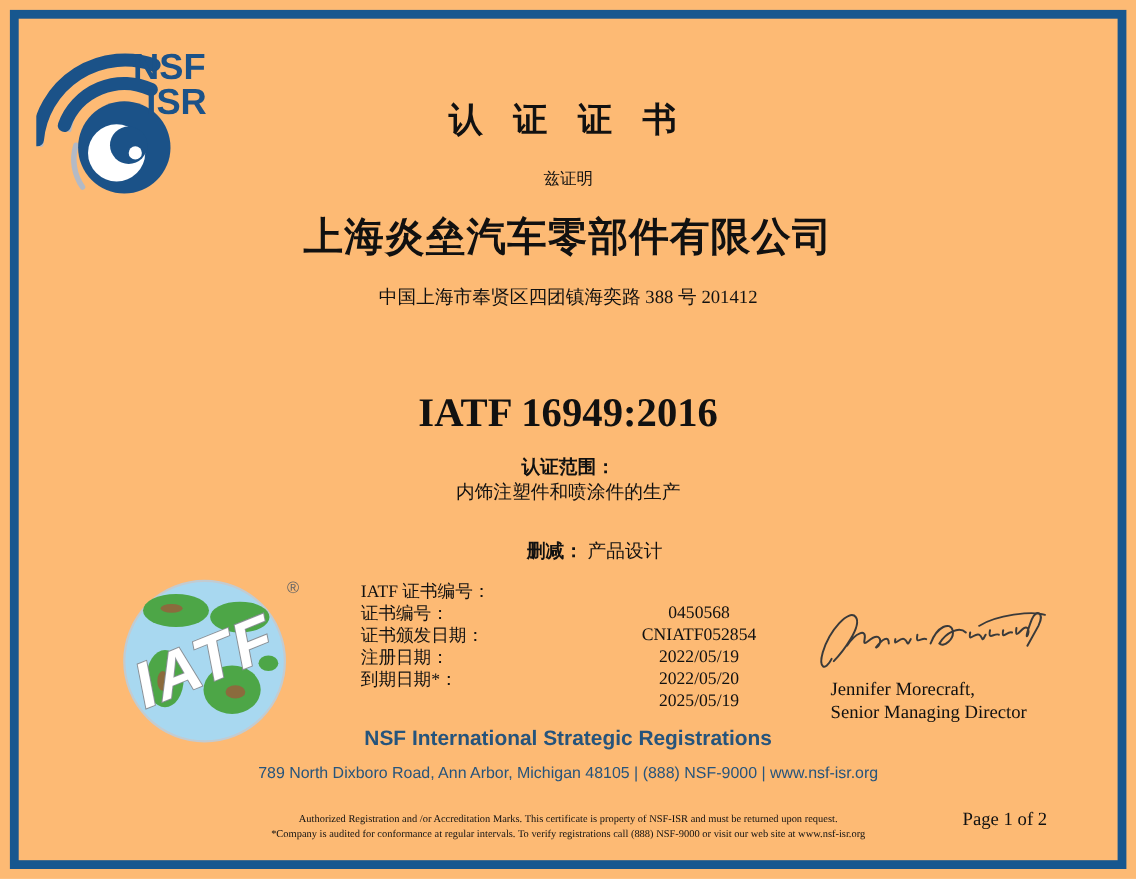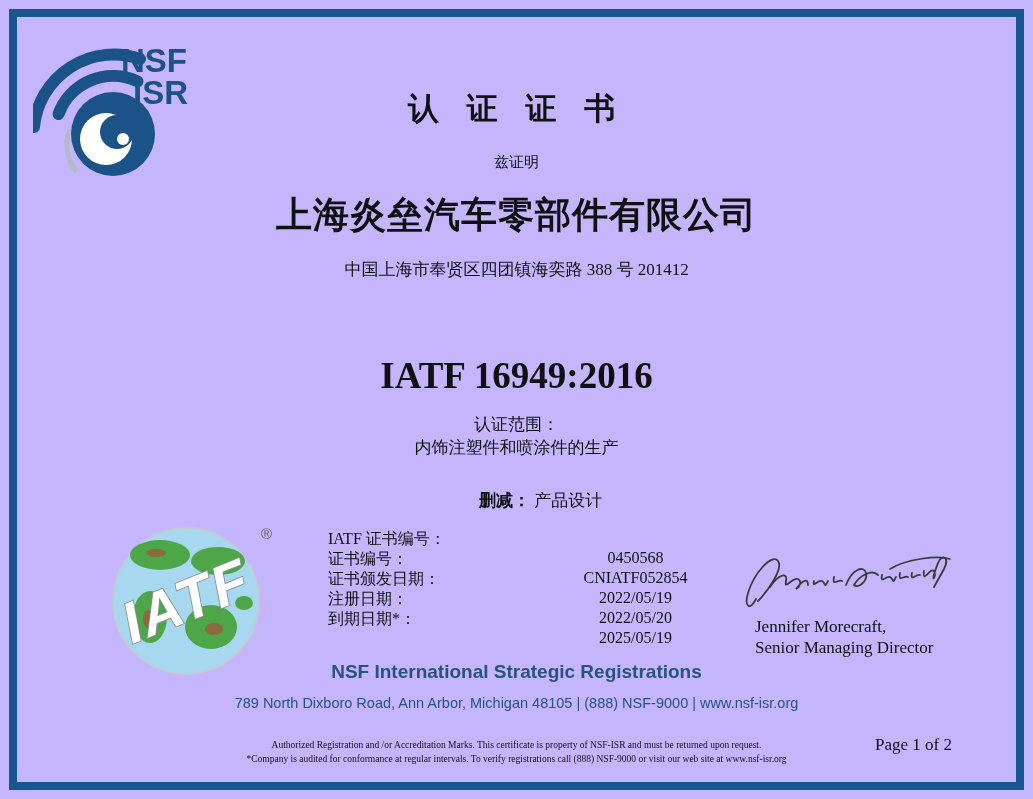--- a/index.html
+++ b/index.html
@@ -1,39 +1,39 @@
 <!DOCTYPE html>
 <html><head>
 <meta charset="utf-8">
 <style>
   html,body{margin:0;padding:0;background:#ffffff;}
   .cert{
     position:relative;
     width:1033px;height:799px;
-    background:#c4b5fd;
+    background:#fdba74;
     overflow:hidden;
     font-family:"Liberation Serif","DejaVu Serif",serif;
     color:#111111;
   }
   .border-frame{
     position:absolute;
     top:9px;left:9px;right:9px;bottom:9px;
     border:8px solid #17578F;
     pointer-events:none;
   }
   .centered{position:absolute;left:0;width:100%;text-align:center;}
   .nsf-logo{position:absolute;left:33px;top:36px;width:178px;height:146px;}
   .title{top:88px;font-size:31px;font-weight:bold;letter-spacing:10px;}
   .certify{top:153px;font-size:15px;}
   .company{top:191px;font-size:36px;font-weight:bold;letter-spacing:1px;}
   .address{top:258px;font-size:17px;}
   .ext-note{top:296px;font-size:15px;}
   .assessment{top:324px;font-size:17px;}
   .standard{top:354px;font-size:37px;font-weight:bold;}
-  .scope-label{top:413px;font-size:17px;font-weight:normal;}
+  .scope-label{top:413px;font-size:17px;font-weight:bold;}
   .scope-value{top:436px;font-size:17px;}
   .exclusion{top:489px;font-size:17px;padding-left:24px;}
   .exclusion .lbl{font-weight:bold;}
   .details{position:absolute;left:328px;top:529px;width:430px;font-size:16px;}
   .detail-row{display:flex;height:20px;line-height:20px;}
   .detail-label{width:185px;text-align:left;white-space:nowrap;}
   .detail-value{width:245px;text-align:center;white-space:nowrap;margin-top:19px;}
   .iatf-logo{position:absolute;left:108px;top:521px;width:164px;height:158px;}
   .sig-img{position:absolute;left:742px;top:541px;width:215px;height:80px;}
   .sig-name{position:absolute;left:755px;top:616px;font-size:17px;line-height:21px;}

